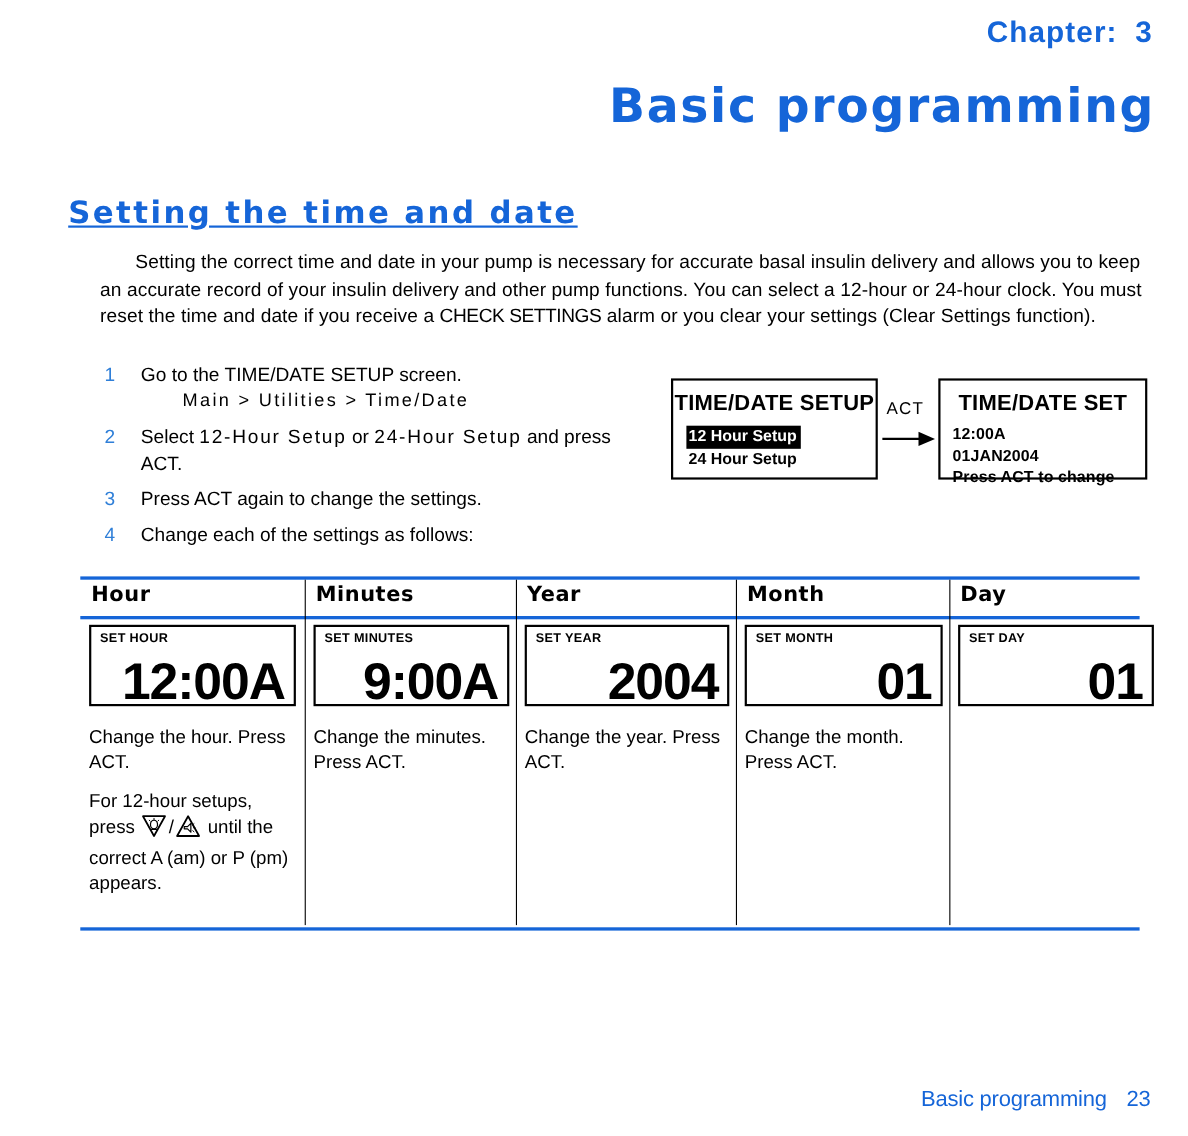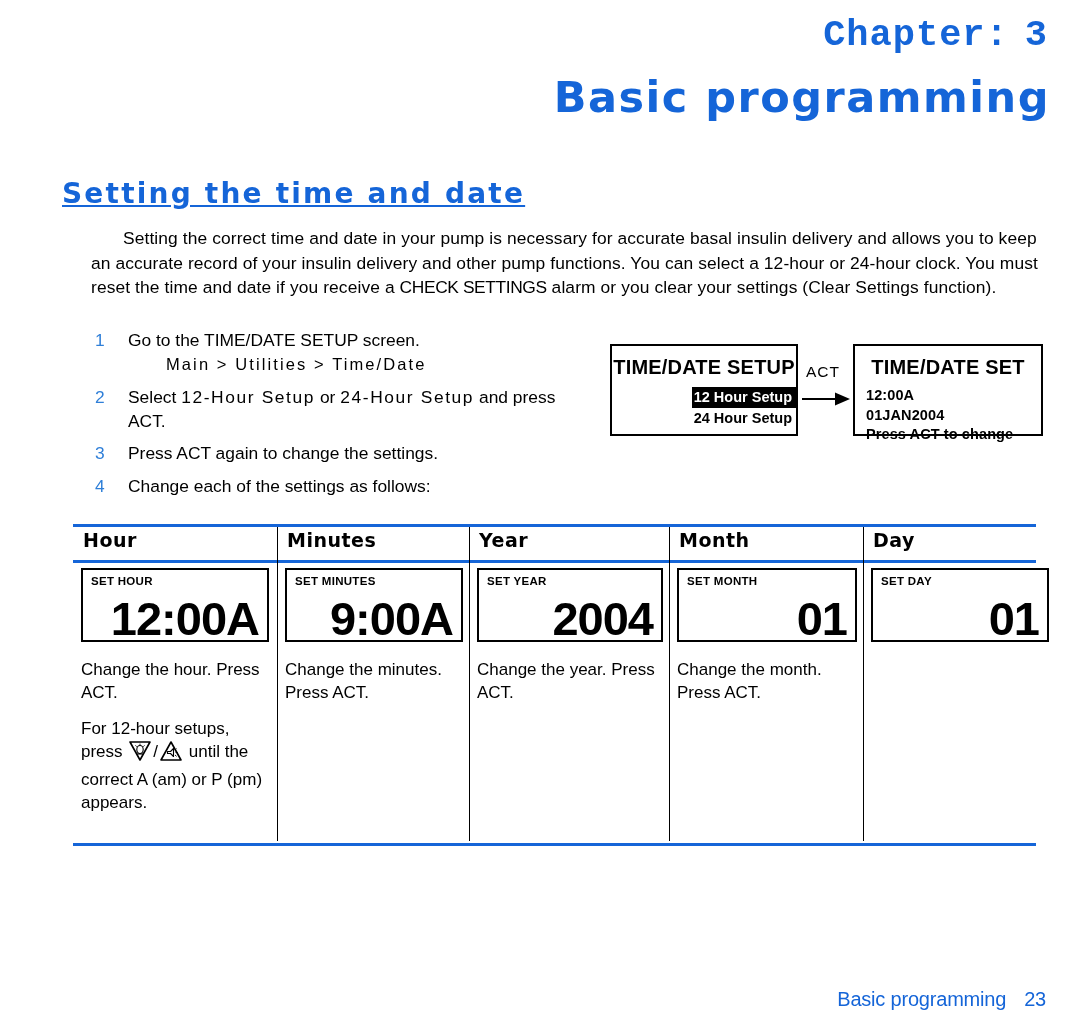--- a/index.html
+++ b/index.html
@@ -16,23 +16,23 @@
     overflow: hidden;
   }
 
   
   .chapter-line {
     position: absolute;
     top: 14px;
     right: 32px;
     text-align: right;
     color: #1565d8;
-    font-family: Liberation Mono, monospace;
-    font-weight: bold;
-    font-size: 37px;
+    font-family: Liberation Sans, sans-serif;
+    font-weight: bold;
+    font-size: 27px;
     letter-spacing: 1px;
     white-space: nowrap;
   }
   .chapter-line .chapter-num { margin-left: 16px; }
 
   .chapter-title {
     position: absolute;
     top: 72px;
     right: 30px;
     text-align: right;
@@ -127,22 +127,21 @@
   }
   .lcd-title {
     text-align: center;
     font-size: 20px;
     font-weight: bold;
     margin-top: 10px;
     letter-spacing: 0.2px;
   }
   .lcd-menu {
     margin-top: 8px;
-    padding-left: 4px;
-    text-align: right;
+    padding-left: 12px;
   }
   .lcd-item {
     font-size: 14.5px;
     font-weight: bold;
     line-height: 19px;
     display: inline-block;
     padding: 1px 4px 1px 2px;
   }
   .lcd-item.selected {
     background: #000;

